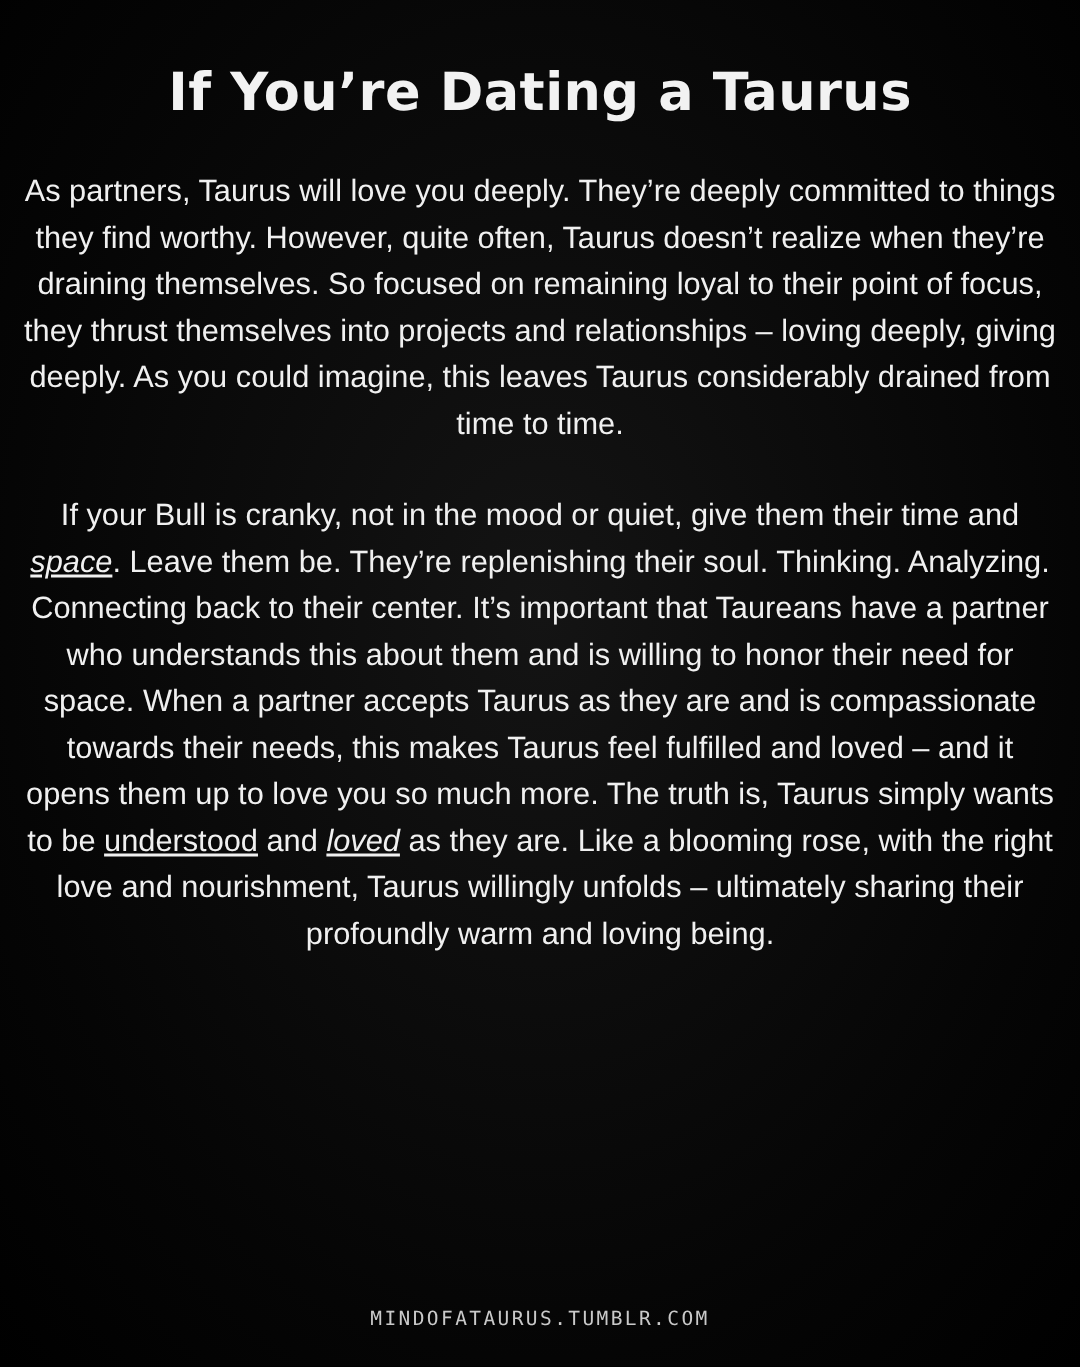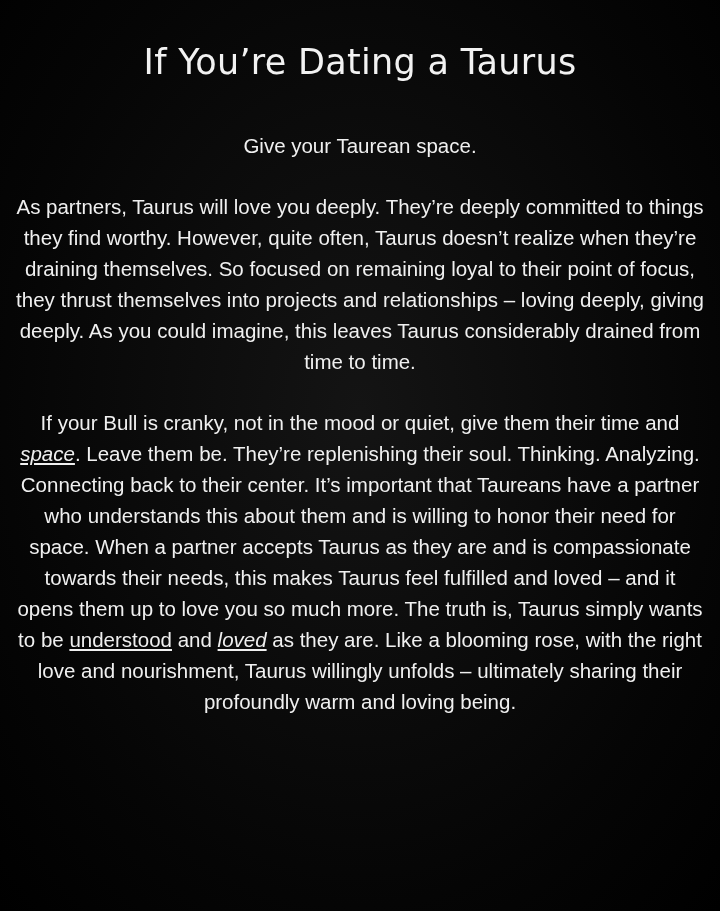--- a/index.html
+++ b/index.html
@@ -20,21 +20,21 @@
     background: #0a0a0a;
     background: radial-gradient(ellipse at 50% 45%, #141414 0%, #050505 70%, #000000 100%);
     box-sizing: border-box;
     padding: 0 14px;
     display: flex;
     flex-direction: column;
     align-items: center;
   }
   .title {
     font-size: 35px;
-    font-weight: 400;
+    font-weight: 700;
     letter-spacing: 0.3px;
     margin-top: 42px;
     margin-bottom: 0;
     text-align: center;
     color: #f2f2f2;
     font-family: "DejaVu Sans", sans-serif;
   }
   .para {
     text-align: center;
     color: #f0f0f0;
@@ -70,20 +70,20 @@
     font-family: "DejaVu Sans Mono", monospace;
   }
 </style>
 </head>
 <body>
 
 <div class="page">
 
   <h1 class="title">If You’re Dating a Taurus</h1>
 
-  <p class="para p-intro">Give your Taurean space.</p>
 
   <p class="para p-body1">As partners, Taurus will love you deeply. They’re deeply committed to things they find worthy. However, quite often, Taurus doesn’t realize when they’re draining themselves. So focused on remaining loyal to their point of focus, they thrust themselves into projects and relationships – loving deeply, giving deeply. As you could imagine, this leaves Taurus considerably drained from time to time.</p>
 
   <p class="para p-body2"><span>If your Bull is cranky, not in the mood or quiet, give them their time and </span><em>space</em><span>. Leave them be. They’re replenishing their soul. Thinking. Analyzing. Connecting back to their center. It’s important that Taureans have a partner who understands this about them and is willing to honor their need for space. When a partner accepts Taurus as they are and is compassionate towards their needs, this makes Taurus feel fulfilled and loved – and it opens them up to love you so much more. The truth is, Taurus simply wants to be </span><u>understood</u><span> and </span><em>loved</em><span> as they are. Like a blooming rose, with the right love and nourishment, Taurus willingly unfolds – ultimately sharing their profoundly warm and loving being.</span></p>
 
+  <div class="footer">MINDOFATAURUS.TUMBLR.COM</div>
 
 </div>
 
 </body></html>

